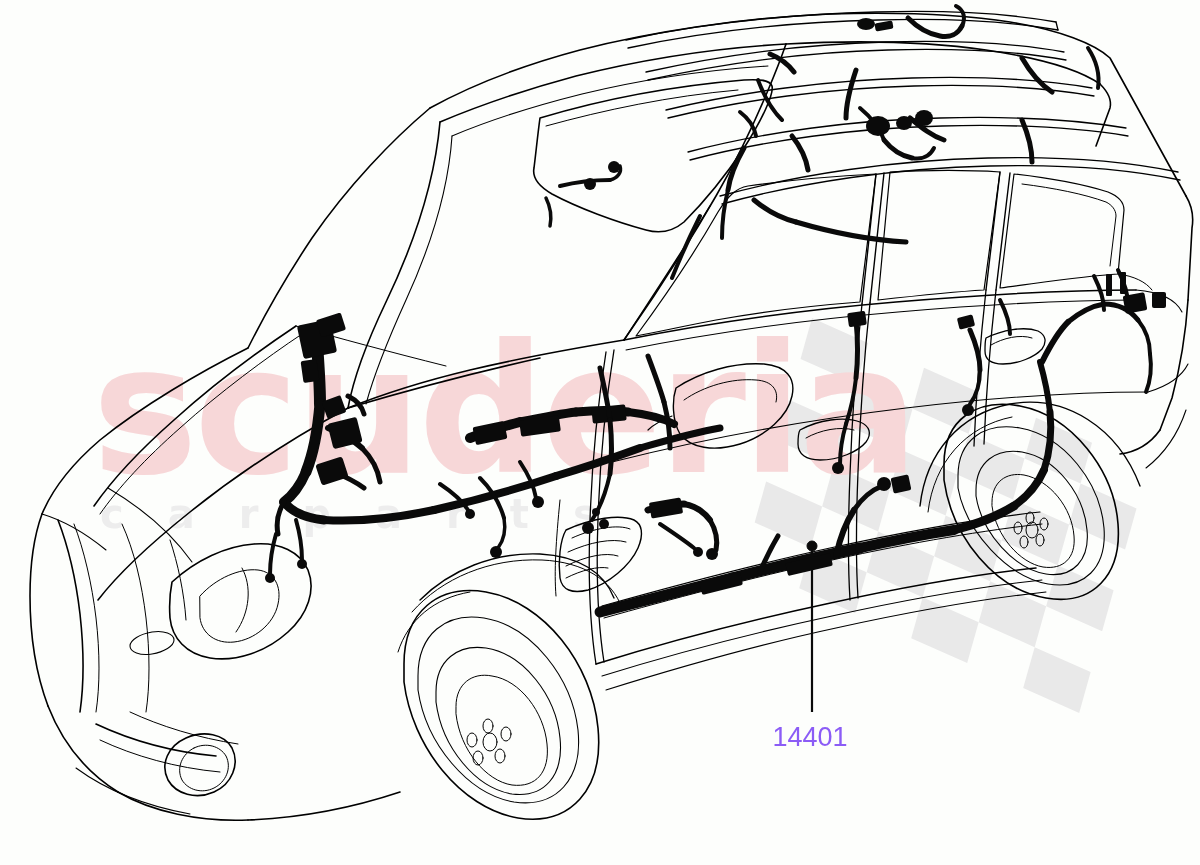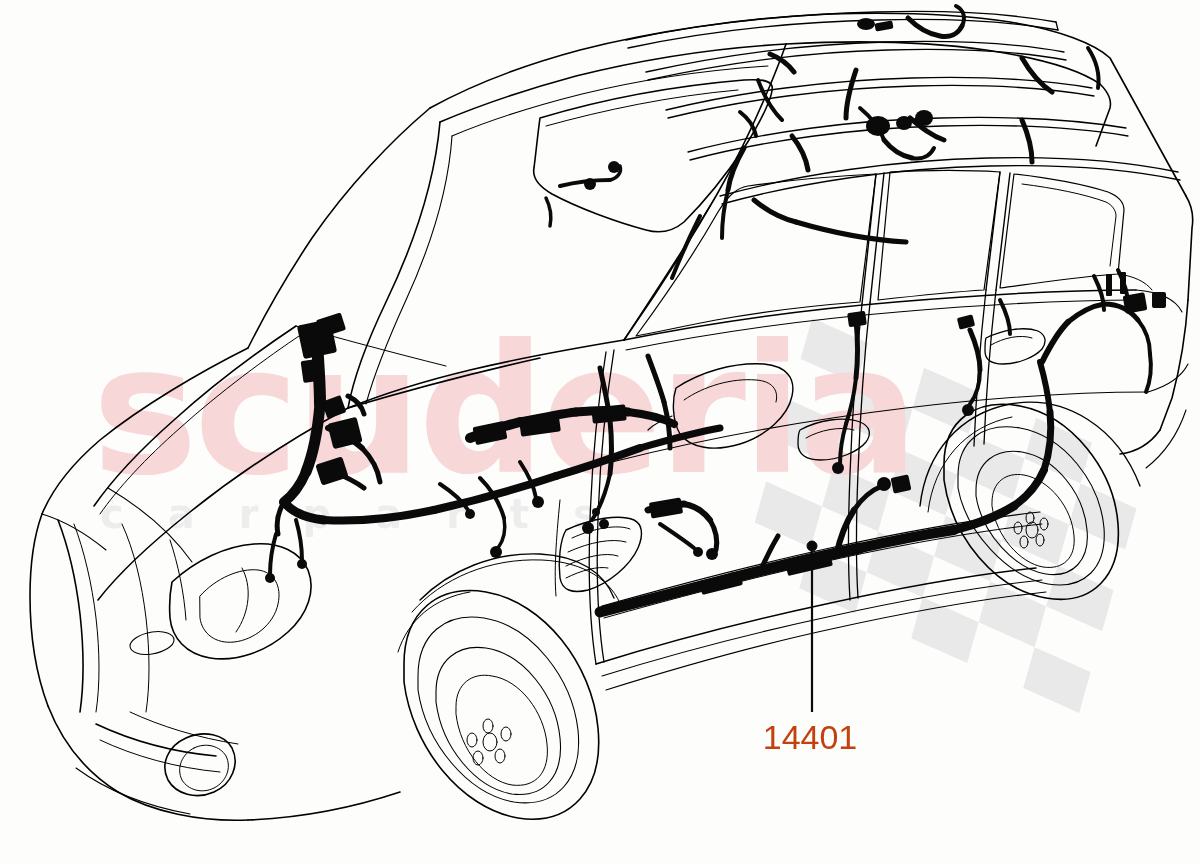--- a/index.html
+++ b/index.html
@@ -24,22 +24,22 @@
     user-select:none;white-space:nowrap;
   }
 
   
   #artwork{position:absolute;left:0;top:0;width:1200px;height:865px;}
 
   
   #callout-label{
     position:absolute;left:758px;top:723px;
     width:104px;text-align:center;
-    font-size:34px;line-height:29px;font-weight:normal;
-    color:#c2410c;
+    font-size:27px;line-height:29px;font-weight:normal;
+    color:#8b5cf6;
     font-family:"Liberation Sans",sans-serif;
     letter-spacing:0px;
     user-select:none;
   }
 </style>
 </head>
 <body>
 
 <div id="stage">
 

